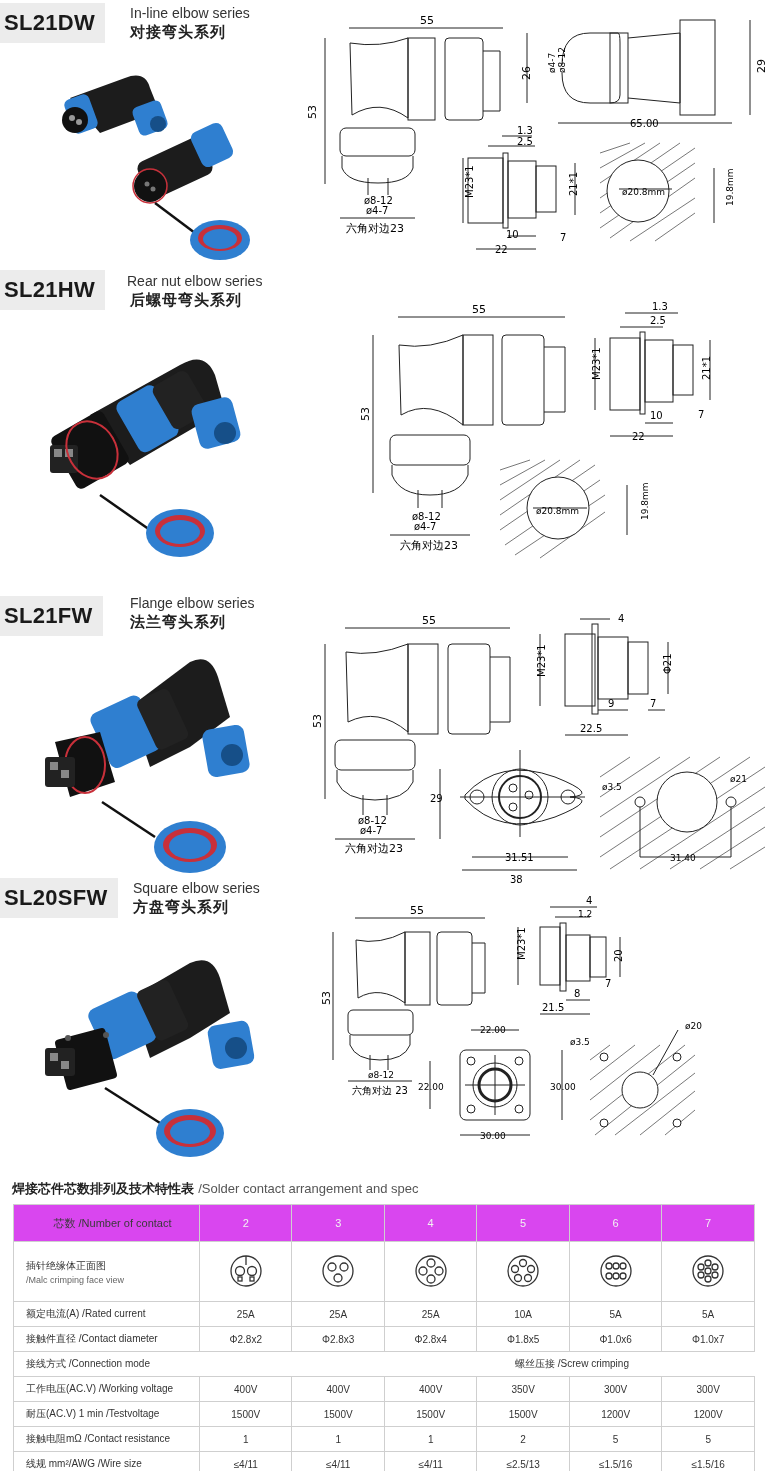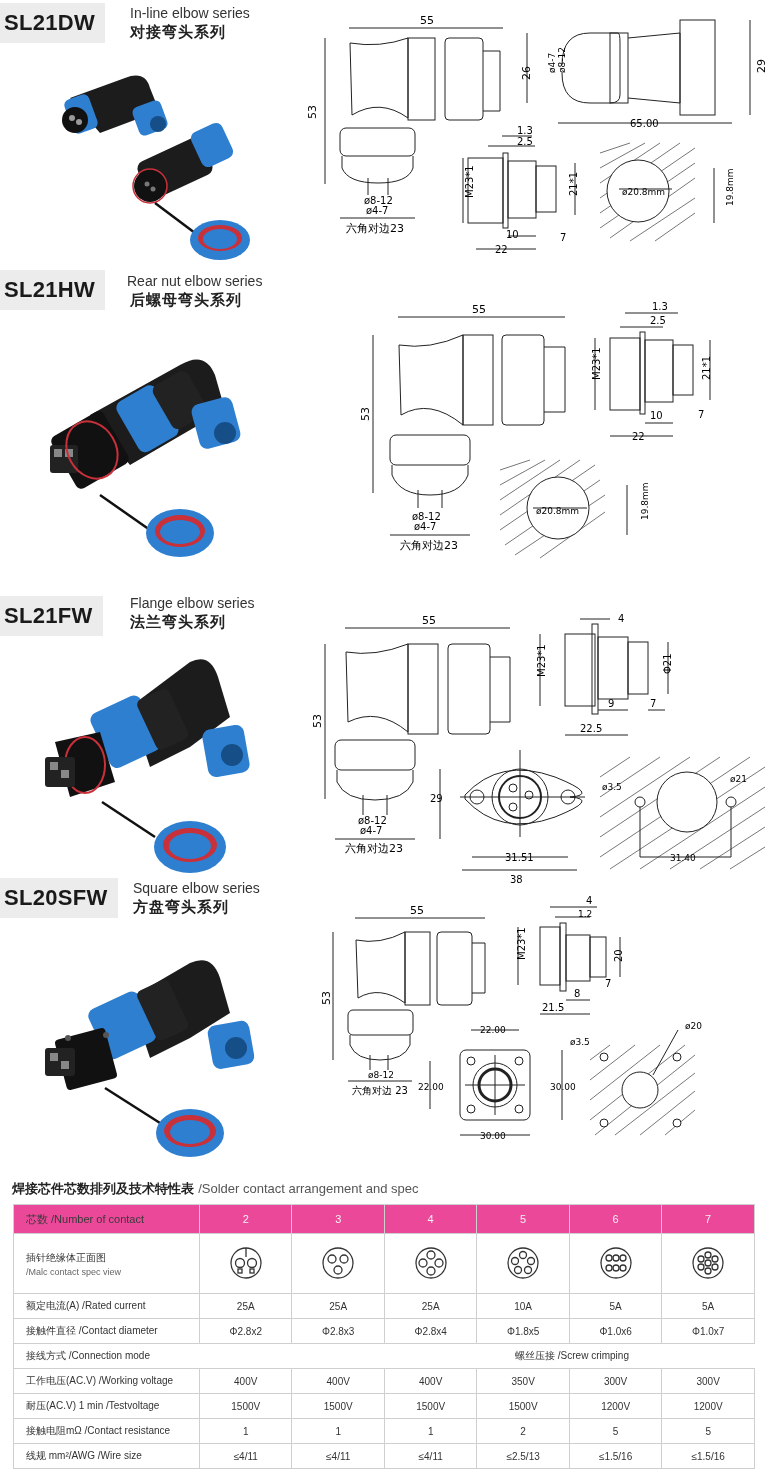--- a/index.html
+++ b/index.html
@@ -21,21 +21,21 @@
   
   .spec-title { position: absolute; left: 12px; top: 1180px; font-size: 13px; color: #222; }
   .spec-title b { font-weight: bold; }
   .spec-title span.en { color: #555; font-family: "Liberation Sans", sans-serif; }
   table.spec {
     position: absolute; left: 13px; top: 1204px; width: 742px;
     border-collapse: collapse; font-family: "Liberation Sans", sans-serif; font-size: 10px; color: #333;
   }
   table.spec td { border: 1px solid #cfcfcf; text-align: center; height: 25px; }
   table.spec td.label { text-align: left; padding-left: 12px; width: 186px; }
-  table.spec tr.head td { background: #ec4899; color: #f2f2f2; height: 29px; font-size: 11px; }
+  table.spec tr.head td { background: #d946ef; color: #f2f2f2; height: 37px; font-size: 11px; text-align: center; }
   table.spec tr.head td.label { color: #3a3a3a; }
   table.spec tr.face td { height: 60px; }
   table.spec td.label .sub { display:block; color:#666; font-size: 9px; margin-top: 2px; }
   table.spec tr.conn td { border-left: none; border-right: none; }
   .face-icon { display: inline-block; width: 36px; height: 36px; }
 </style>
 </head>
 <body>
 
 <div class="section" style="top:3px;height:260px;">
@@ -426,21 +426,21 @@
     <td>2</td>
     <td>3</td>
     <td>4</td>
     <td>5</td>
     <td>6</td>
     <td>7</td>
   </tr>
   <tr class="face">
     <td class="label">
       <span>插针绝缘体正面图</span>
-      <span class="sub">/Malc contact spec view</span>
+      <span class="sub">/Malc crimping face view</span>
     </td>
     <td>
       <svg class="face-icon" viewBox="0 0 36 36">
             <g fill="none" stroke="#333" stroke-width="1.3">
               <circle cx="18" cy="18" r="15"></circle>
               <circle cx="12" cy="18" r="4.5"></circle>
               <circle cx="24" cy="18" r="4.5"></circle>
               <path d="M18,3 L18,12"></path>
               <rect x="10" y="24" width="4" height="4"></rect>
               <rect x="22" y="24" width="4" height="4"></rect>

